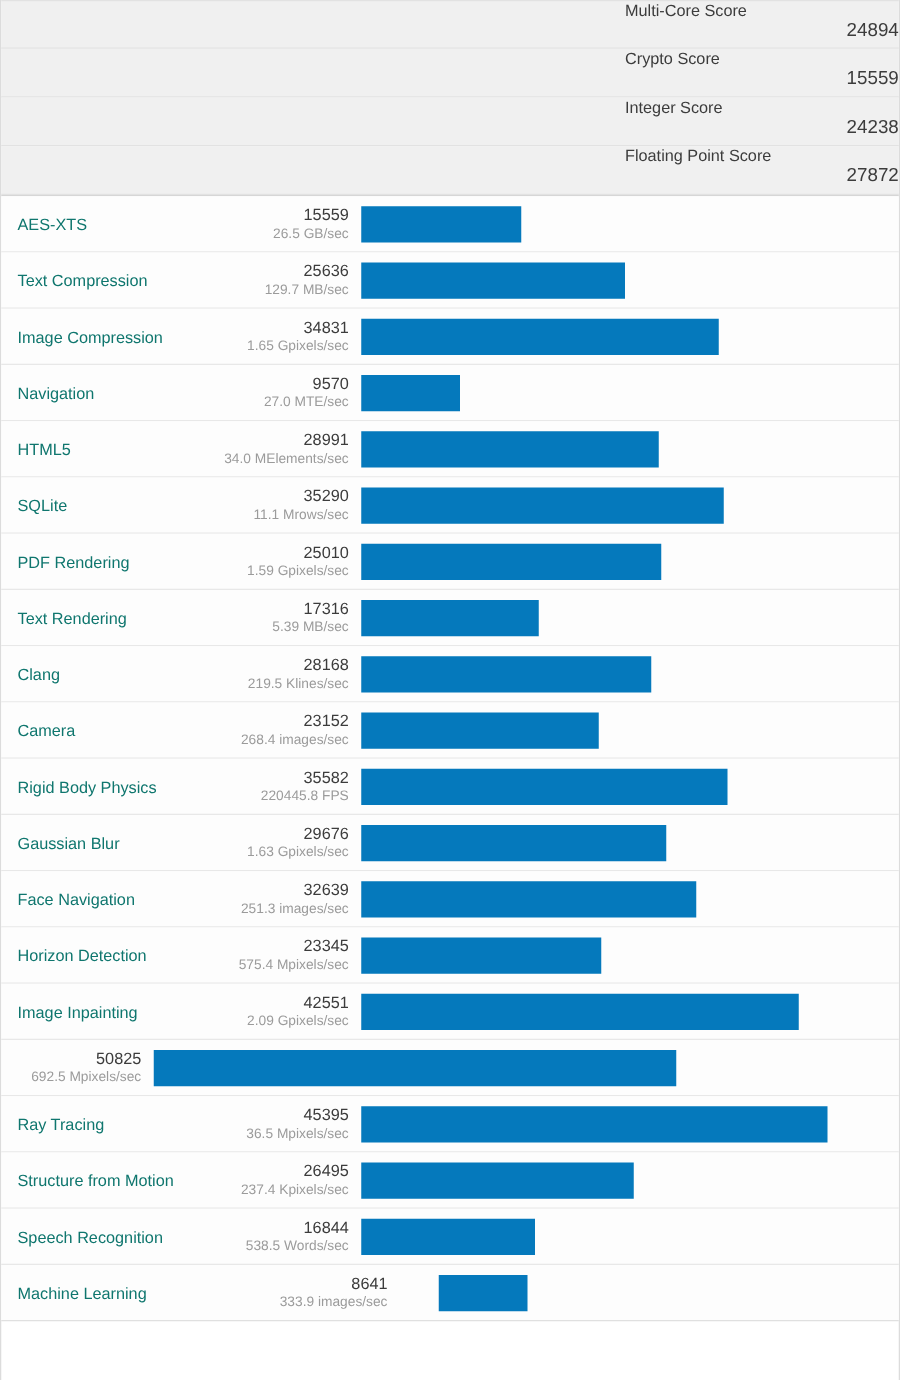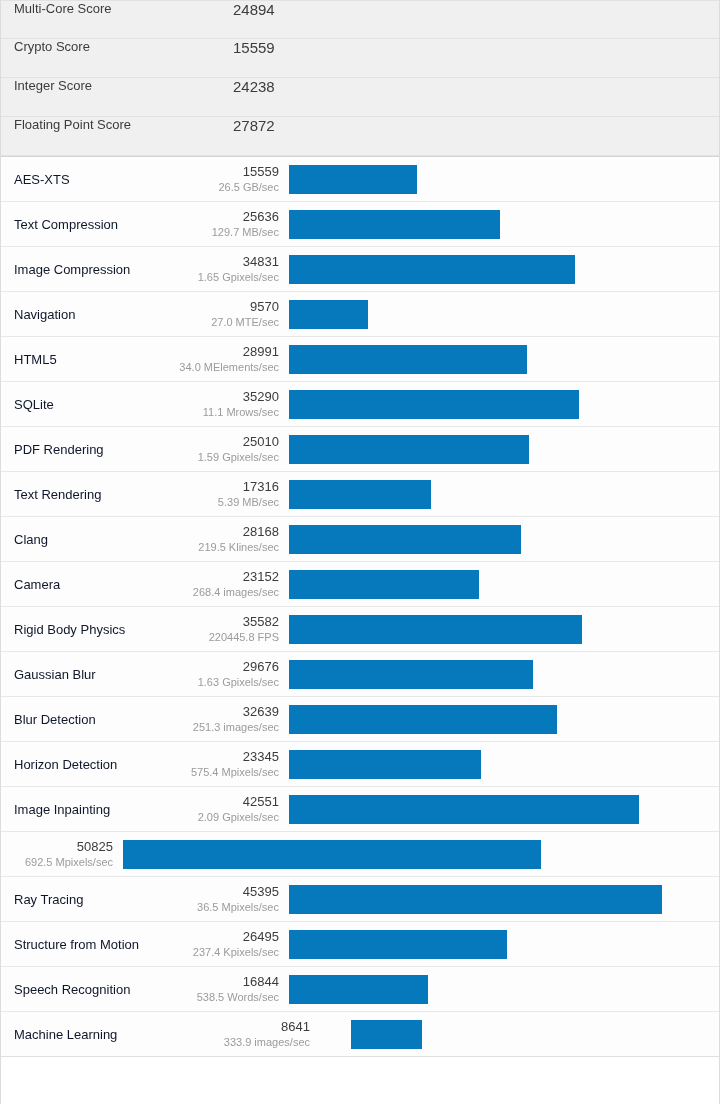--- a/index.html
+++ b/index.html
@@ -23,22 +23,23 @@
     border-right: 1px solid #dcdcdc;
     background: #ffffff;
   }
 
   
   .summary-row {
     height: 39px;
     background: #f0f0f0;
     border-bottom: 1px solid #e2e2e2;
     display: flex;
-    align-items: flex-start;
-    box-sizing: border-box;
+    align-items: flex-end;
+    box-sizing: border-box;
+    flex-direction: column;
   }
   .summary-row:first-child {
     border-top: 1px solid #e2e2e2;
   }
   .summary-label {
     width: 232px;
     padding-left: 13px;
     font-size: 13px;
     color: #3c3c3c;
     box-sizing: border-box;
@@ -68,21 +69,21 @@
   .bench-row:last-child {
     border-bottom: 1px solid #e0e0e0;
     gap: 31px;
   }
   .bench-name {
     width: 166px;
     padding-left: 13px;
     display: flex;
     align-items: center;
     font-size: 13px;
-    color: #0f172a;
+    color: #0f766e;
     box-sizing: border-box;
     white-space: nowrap;
     overflow: hidden;
   }
   .bench-values {
     width: 113px;
     padding-right: 1px;
     display: flex;
     flex-direction: column;
     justify-content: center;
@@ -254,21 +255,21 @@
         <div class="bench-name">Gaussian Blur</div>
         <div class="bench-values">
           <div class="bench-score">29676</div>
           <div class="bench-rate">1.63 Gpixels/sec</div>
         </div>
         <div class="bar-area">
           <div class="bar" style="width: 244px; background: rgb(5, 121, 188);"></div>
         </div>
       </div>
       <div class="bench-row">
-        <div class="bench-name">Blur Detection</div>
+        <div class="bench-name">Face Navigation</div>
         <div class="bench-values">
           <div class="bench-score">32639</div>
           <div class="bench-rate">251.3 images/sec</div>
         </div>
         <div class="bar-area">
           <div class="bar" style="width: 268px; background: rgb(5, 121, 188);"></div>
         </div>
       </div>
       <div class="bench-row">
         <div class="bench-name">Horizon Detection</div>

